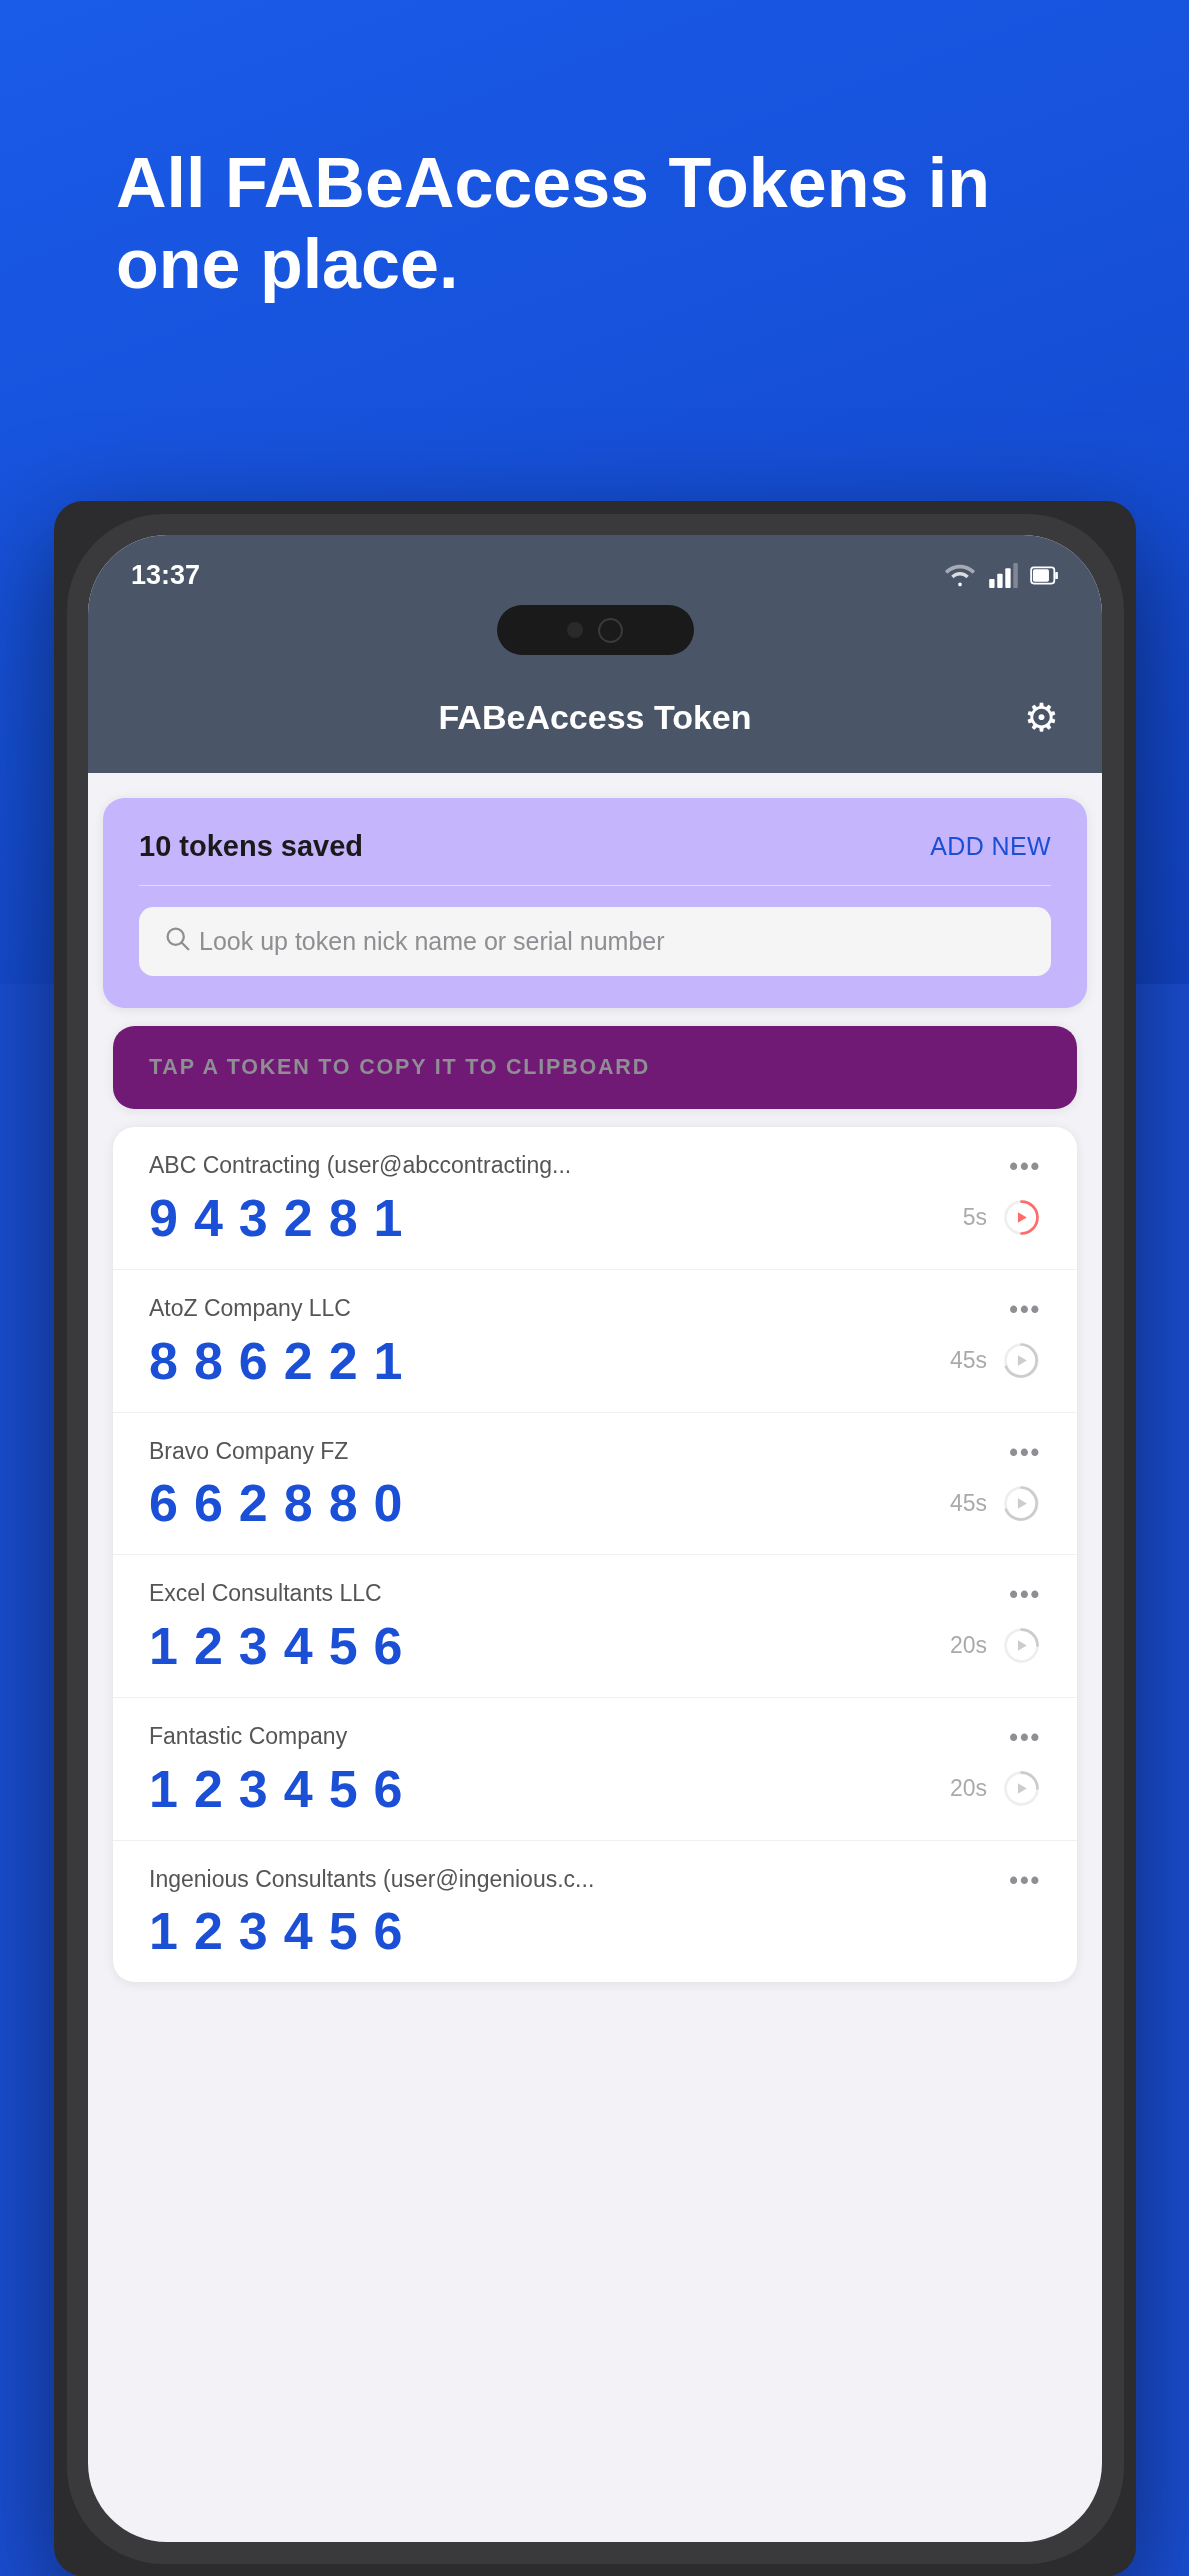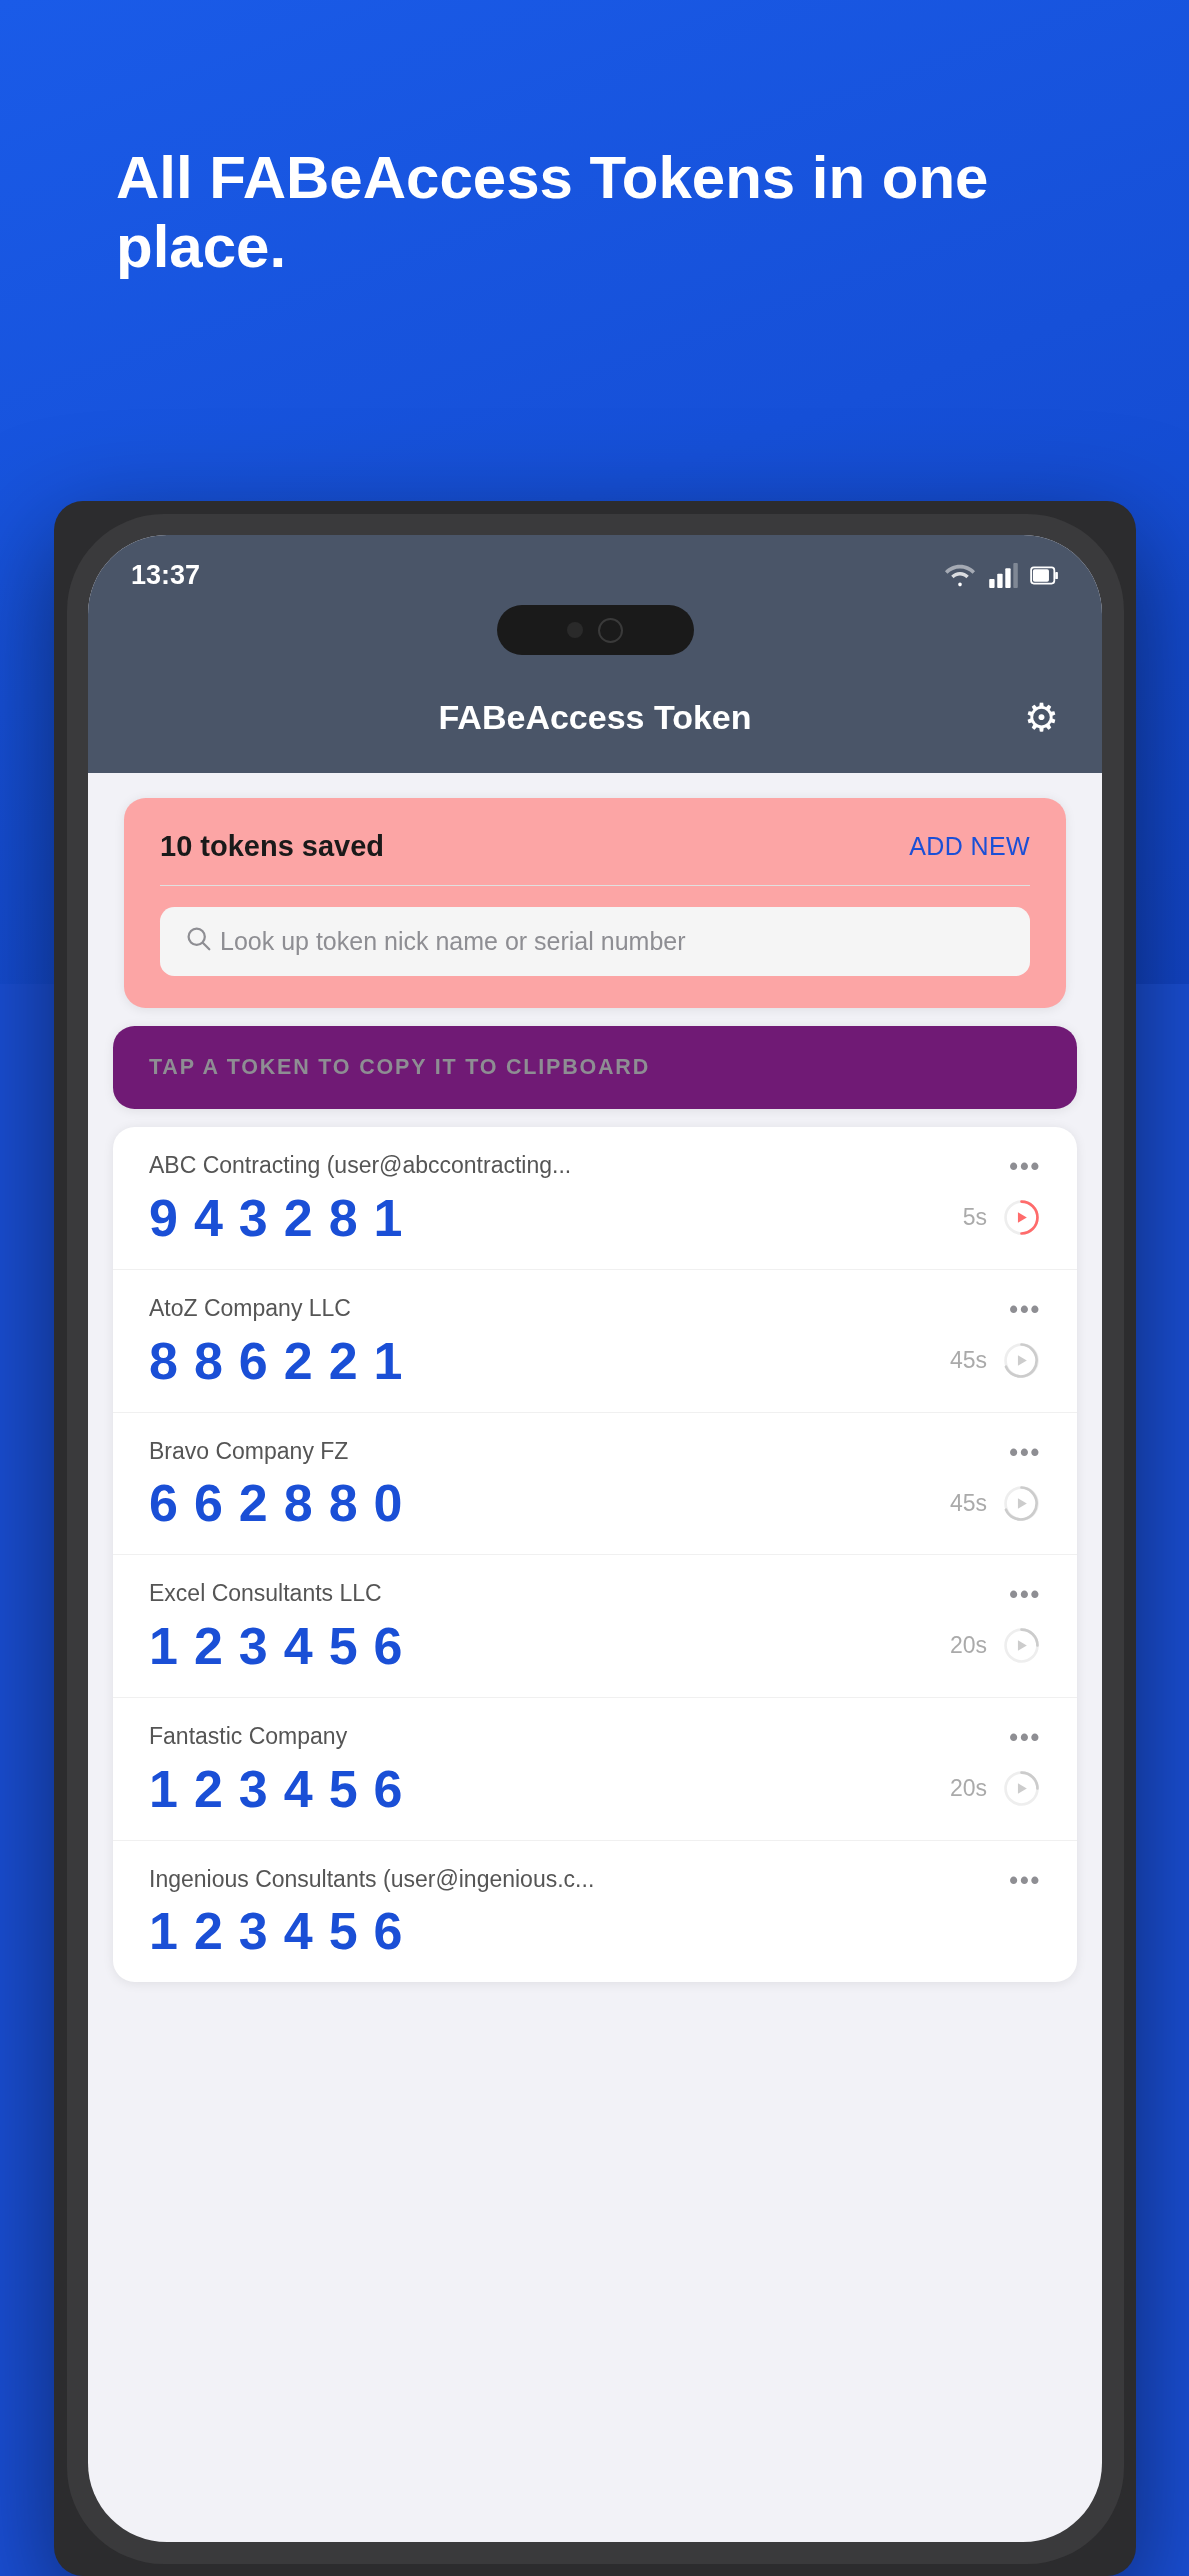--- a/index.html
+++ b/index.html
@@ -21,21 +21,21 @@
       background: linear-gradient(160deg, #1a5be8 0%, #1245c8 100%);
     }
 
     
     .headline {
       position: absolute;
       top: 143px;
       left: 116px;
       right: 116px;
       color: white;
-      font-size: 60px;
+      font-size: 70px;
       font-weight: 700;
       line-height: 1.15;
     }
 
     
     .phone-frame {
       position: absolute;
       top: 501px;
       left: 54px;
       right: 54px;
@@ -143,22 +143,22 @@
     }
 
     
     .main-content {
       background: #f2f2f7;
       flex: 1;
     }
 
     
     .token-header-card {
-      background: #fca5a5;
-      margin: 25px 36px 0;
+      background: #c4b5fd;
+      margin: 25px 15px 0;
       border-radius: 21.5px;
       padding: 32px 36px;
       box-shadow: 0 1.8px 10.7px rgba(0,0,0,0.08);
     }
 
     .token-count-row {
       display: flex;
       justify-content: space-between;
       align-items: center;
       margin-bottom: 21.5px;

